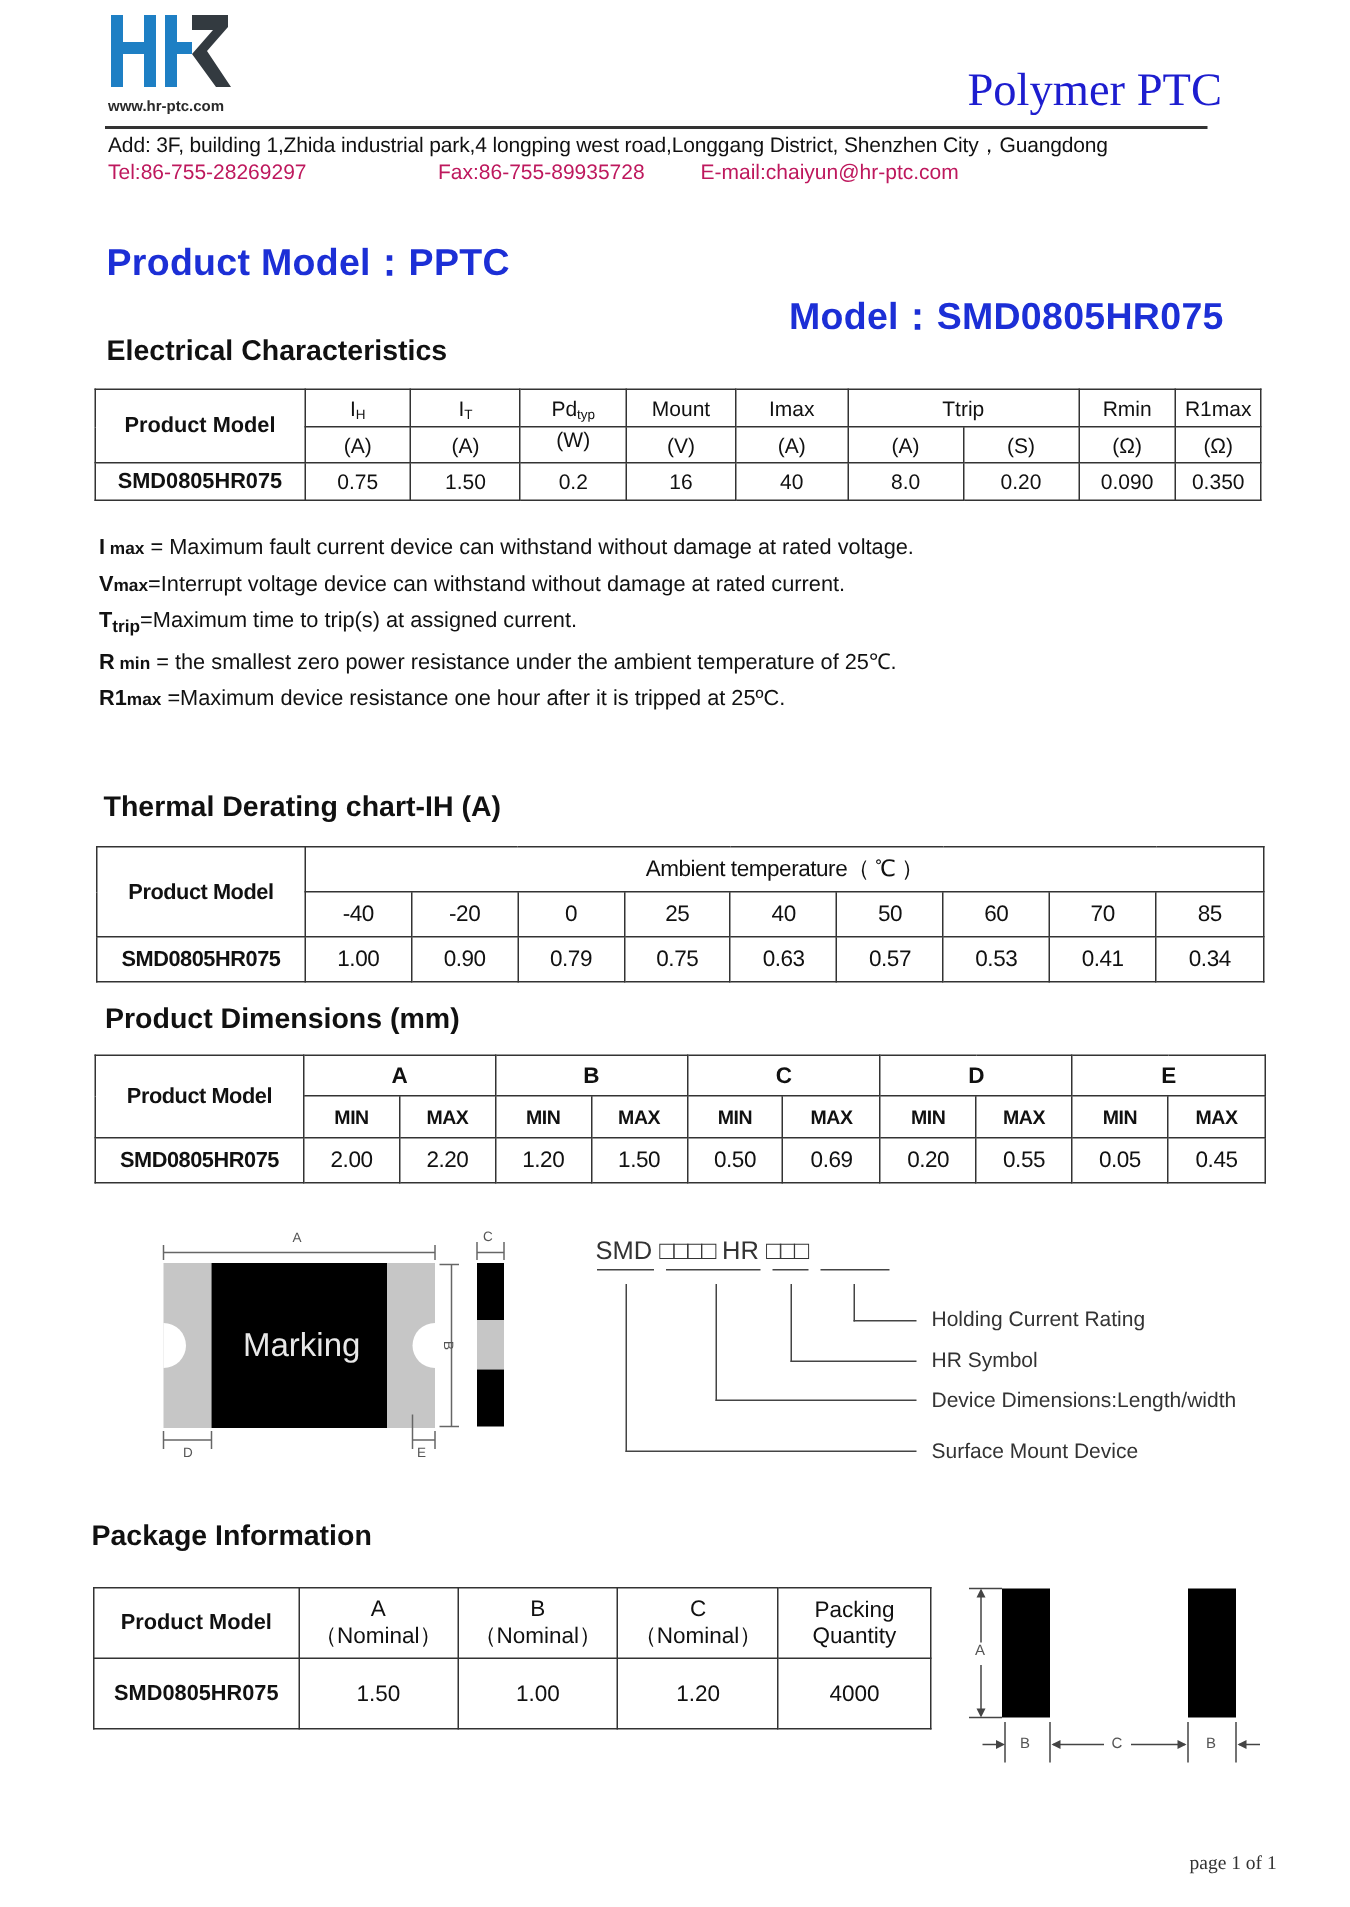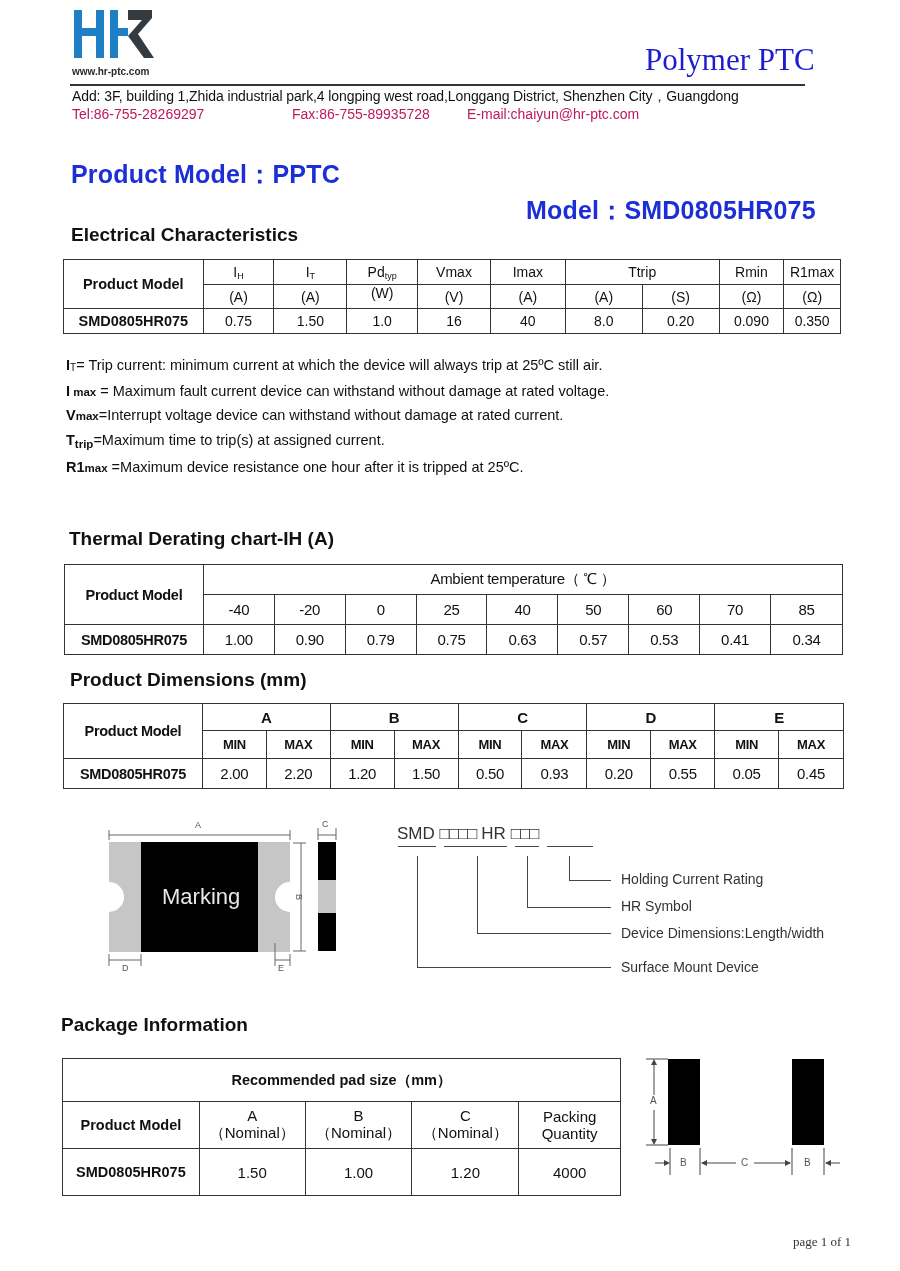--- a/index.html
+++ b/index.html
@@ -80,57 +80,57 @@
       <col style="width:76px">
       <col style="width:64px">
       <col style="width:56px">
   </colgroup>
   <tbody>
       <tr style="height:25px;">
     <td rowspan="2" class="pm">Product  Model</td>
     <td><span>I</span><sub class="s">H</sub></td>
     <td><span>I</span><sub class="s">T</sub></td>
     <td><span>Pd</span><sub class="s">typ</sub></td>
-    <td>Vmax</td>
+    <td>Mount</td>
     <td>Imax</td>
     <td colspan="2">Ttrip</td>
     <td>Rmin</td>
     <td>R1max</td>
   </tr>
   <tr style="height:24px;">
     <td style="border-top:none;">(A)</td>
     <td style="border-top:none;">(A)</td>
     <td style="border-top:none; vertical-align:top;">(W)</td>
     <td style="border-top:none;">(V)</td>
     <td style="border-top:none;">(A)</td>
     <td>(A)</td>
     <td>(S)</td>
     <td style="border-top:none;">(Ω)</td>
     <td style="border-top:none;">(Ω)</td>
   </tr>
   <tr style="height:25px;">
     <td class="model">SMD0805HR075</td>
     <td>0.75</td>
     <td>1.50</td>
-    <td>1.0</td>
+    <td>0.2</td>
     <td>16</td>
     <td>40</td>
     <td>8.0</td>
     <td>0.20</td>
     <td>0.090</td>
     <td>0.350</td>
   </tr>
 </tbody>
   </table>
 
 <div class="abs defs">
-  <div><b>I</b><b class="sm" style="vertical-align:-1px; font-size:10px; font-weight:normal;">T</b><span>= Trip current: minimum current at which the device will always trip at 25ºC still air.</span></div>
   <div><b>I</b><b class="sm"> max</b><span> = Maximum fault current device can withstand without damage at rated voltage.</span></div>
   <div><b>V</b><b class="sm">max</b><span>=Interrupt voltage device can withstand without damage at rated current.</span></div>
   <div><b>T</b><b class="sm" style="vertical-align:-3px;">trip</b><span>=Maximum time to trip(s) at assigned current.</span></div>
+  <div><b>R</b><b class="sm"> min</b><span> = the smallest zero power resistance under the ambient temperature of 25℃.</span></div>
   <div><b>R1</b><b class="sm">max</b><span> =Maximum device resistance one hour after it is tripped at 25ºC.</span></div>
 </div>
 
 <div class="abs sec-title" style="left:69px; top:528px;">Thermal Derating chart-IH  (A)</div>
 
 <table class="spec narrow" style="left:64px; top:564px; width:779px; font-size:15px;">
   <colgroup>
     <col style="width:139px">
       <col style="width:71px">
       <col style="width:71px">
@@ -210,21 +210,21 @@
     <td>MIN</td>
     <td>MAX</td>
   </tr>
   <tr style="height:30px;">
     <td class="model">SMD0805HR075</td>
     <td>2.00</td>
     <td>2.20</td>
     <td>1.20</td>
     <td>1.50</td>
     <td>0.50</td>
-    <td>0.93</td>
+    <td>0.69</td>
     <td>0.20</td>
     <td>0.55</td>
     <td>0.05</td>
     <td>0.45</td>
   </tr>
 </tbody>
   </table>
 
 <div class="abs" style="left:100px; top:818px; width:260px; height:160px;">
   <svg width="260" height="160" viewBox="0 0 260 160" style="position:absolute; left:0; top:0;">
@@ -298,23 +298,20 @@
 
 <table class="spec" style="left:62px; top:1058px; width:559px; font-size:15px;">
   <colgroup>
     <col style="width:137px">
       <col style="width:106px">
       <col style="width:107px">
       <col style="width:107px">
       <col style="width:102px">
   </colgroup>
   <tbody>
-      <tr style="height:43px;">
-    <td colspan="5" class="pm">Recommended pad size（mm）</td>
-  </tr>
   <tr style="height:47px;">
     <td class="pm">Product Model</td>
     <td>
           <div>A</div>
           <div>（Nominal）</div>
         </td>
     <td>
           <div>B</div>
           <div>（Nominal）</div>
         </td>

